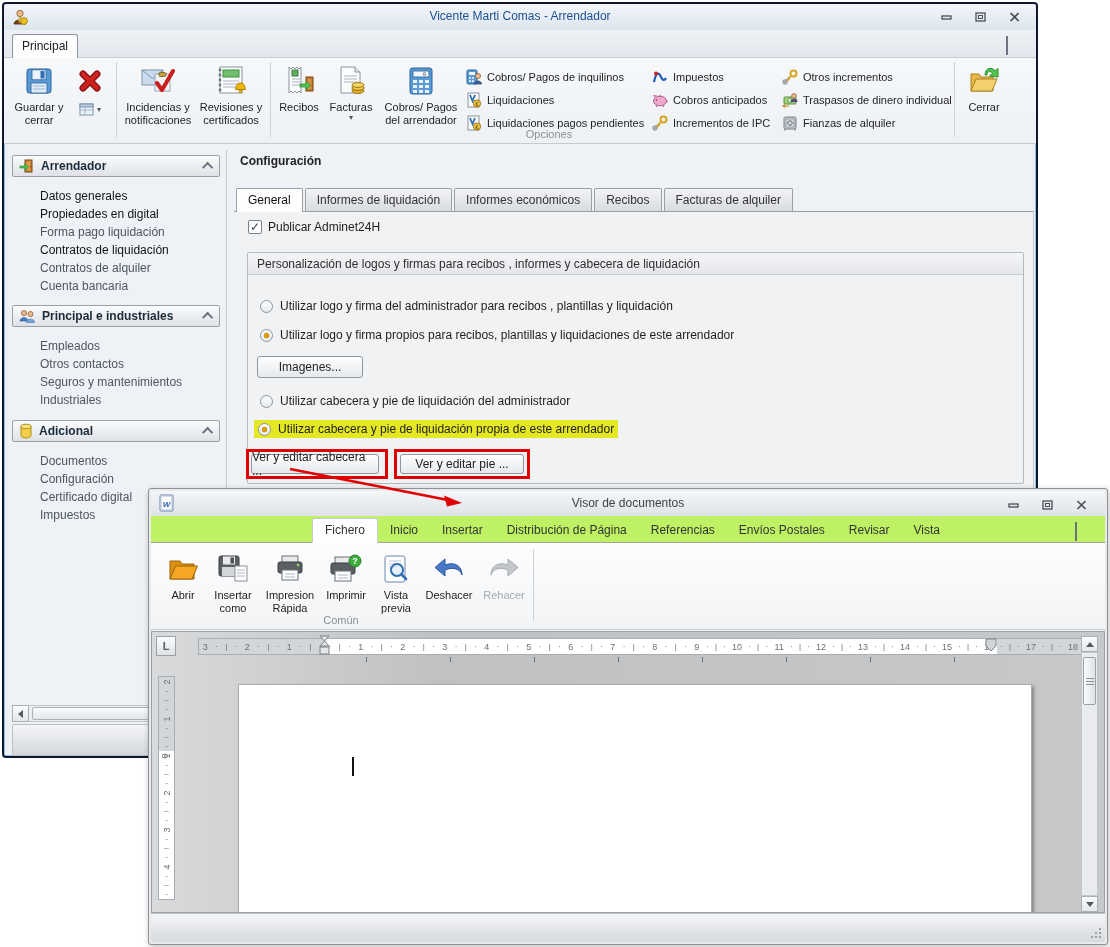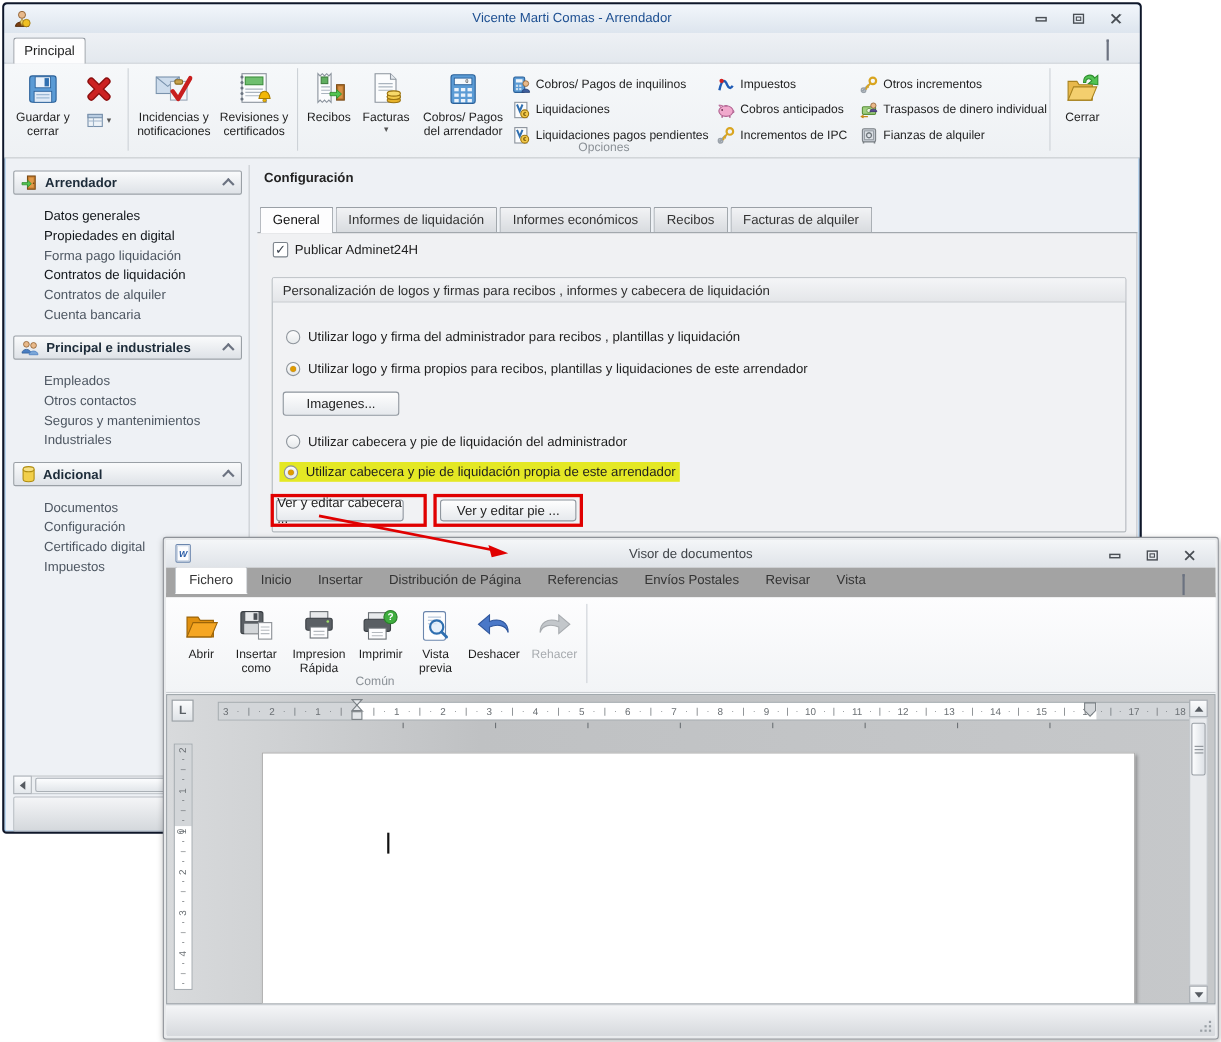--- a/index.html
+++ b/index.html
@@ -73,21 +73,21 @@
   .btn { background:linear-gradient(#fefefe,#e6e9ed); border:1px solid #8f969e; border-radius:3px;
     font-size:12px; color:#222; display:flex; align-items:center; justify-content:center; cursor:default; }
   .red-annot { position:absolute; border:3px solid #e00000; }
 
   
   .viewer-win { position:absolute; left:148px; top:488px; width:960px; height:457px;
     background:#f4f6f8; border:1px solid #8e9298; border-radius:3px; box-shadow:0 0 0 2px #e8eaec inset, 1px 2px 6px rgba(0,0,0,0.25); }
   .vw-titlebar { position:absolute; left:2px; top:2px; right:2px; height:25px;
     background:linear-gradient(#f4f6f8,#dfe3e8); border-radius:2px 2px 0 0; }
   .vw-title { position:absolute; left:0; right:0; top:5px; text-align:center; font-size:12px; color:#3f4348; }
-  .vw-tabrow { position:absolute; left:2px; top:27px; right:2px; height:27px; background:#a3a3a3; border-bottom:4px solid #a3a3a3; display:flex; align-items:flex-end; padding-left:8px; }
+  .vw-tabrow { position:absolute; left:2px; top:27px; right:2px; height:27px; background:#bef264; border-bottom:1px solid #a3a3a3; display:flex; align-items:flex-end; padding-left:8px;justify-content:center; }
   .vtab { font-size:12px; color:#333; padding:4px 12px 5px; cursor:default; white-space:nowrap; }
   .vtab.active { background:#fff; border:1px solid #c4c9ce; border-bottom:1px solid #fff; border-radius:2px 2px 0 0; margin-bottom:-1px; }
   .vw-ribbon { position:absolute; left:2px; top:54px; right:2px; height:87px;
     background:linear-gradient(#fdfdfe,#f2f4f6); border-bottom:1px solid #c9cdd1; }
   .vbig { position:absolute; top:4px; height:76px; display:flex; flex-direction:column; align-items:center; text-align:center; cursor:default; }
   .vbig .bicon { height:38px; display:flex; align-items:center; justify-content:center; margin-top:3px; }
   .vbig .blabel { font-size:11px; color:#1e1e1e; line-height:13px; margin-top:1px; }
   .vbig.disabled .blabel { color:#a7abaf; }
   .vw-docarea { position:absolute; left:2px; top:142px; right:2px; height:282px;
     background:linear-gradient(90deg,#d8dadc,#bfc1c3 30%,#c6c8ca); border:1px solid #9aa0a5; overflow:hidden; }
@@ -479,21 +479,21 @@
     <div class="btn" style="position:absolute; left:9px; top:103px; width:106px; height:22px;">Imagenes...</div>
     <div class="radio-row" style="left:8px; top:139px;">
       <span class="radio"></span>
       <span class="radio-label">Utilizar cabecera y pie de liquidación del administrador</span>
     </div>
     <div class="radio-row hl" style="left:6px; top:167px;">
       <span class="radio sel"></span>
       <span class="radio-label">Utilizar cabecera y pie de liquidación propia de este arrendador</span>
     </div>
     <div class="red-annot" style="left:-2px; top:196px; width:142px; height:30px;">
-      <div class="btn" style="position:absolute; left:2px; top:2px; width:116px; height:20px;">Ver y editar cabecera ...</div>
+      <div class="btn" style="position:absolute; left:2px; top:2px; width:128px; height:20px;">Ver y editar cabecera ...</div>
     </div>
     <div class="red-annot" style="left:146px; top:196px; width:136px; height:30px;">
       <div class="btn" style="position:absolute; left:3px; top:2px; width:124px; height:20px;">Ver y editar pie ...</div>
     </div>
   </div>
 </div>
 
 <div class="viewer-win">
   <div class="vw-titlebar">
     <span class="abs" style="left:8px; top:3px;">

